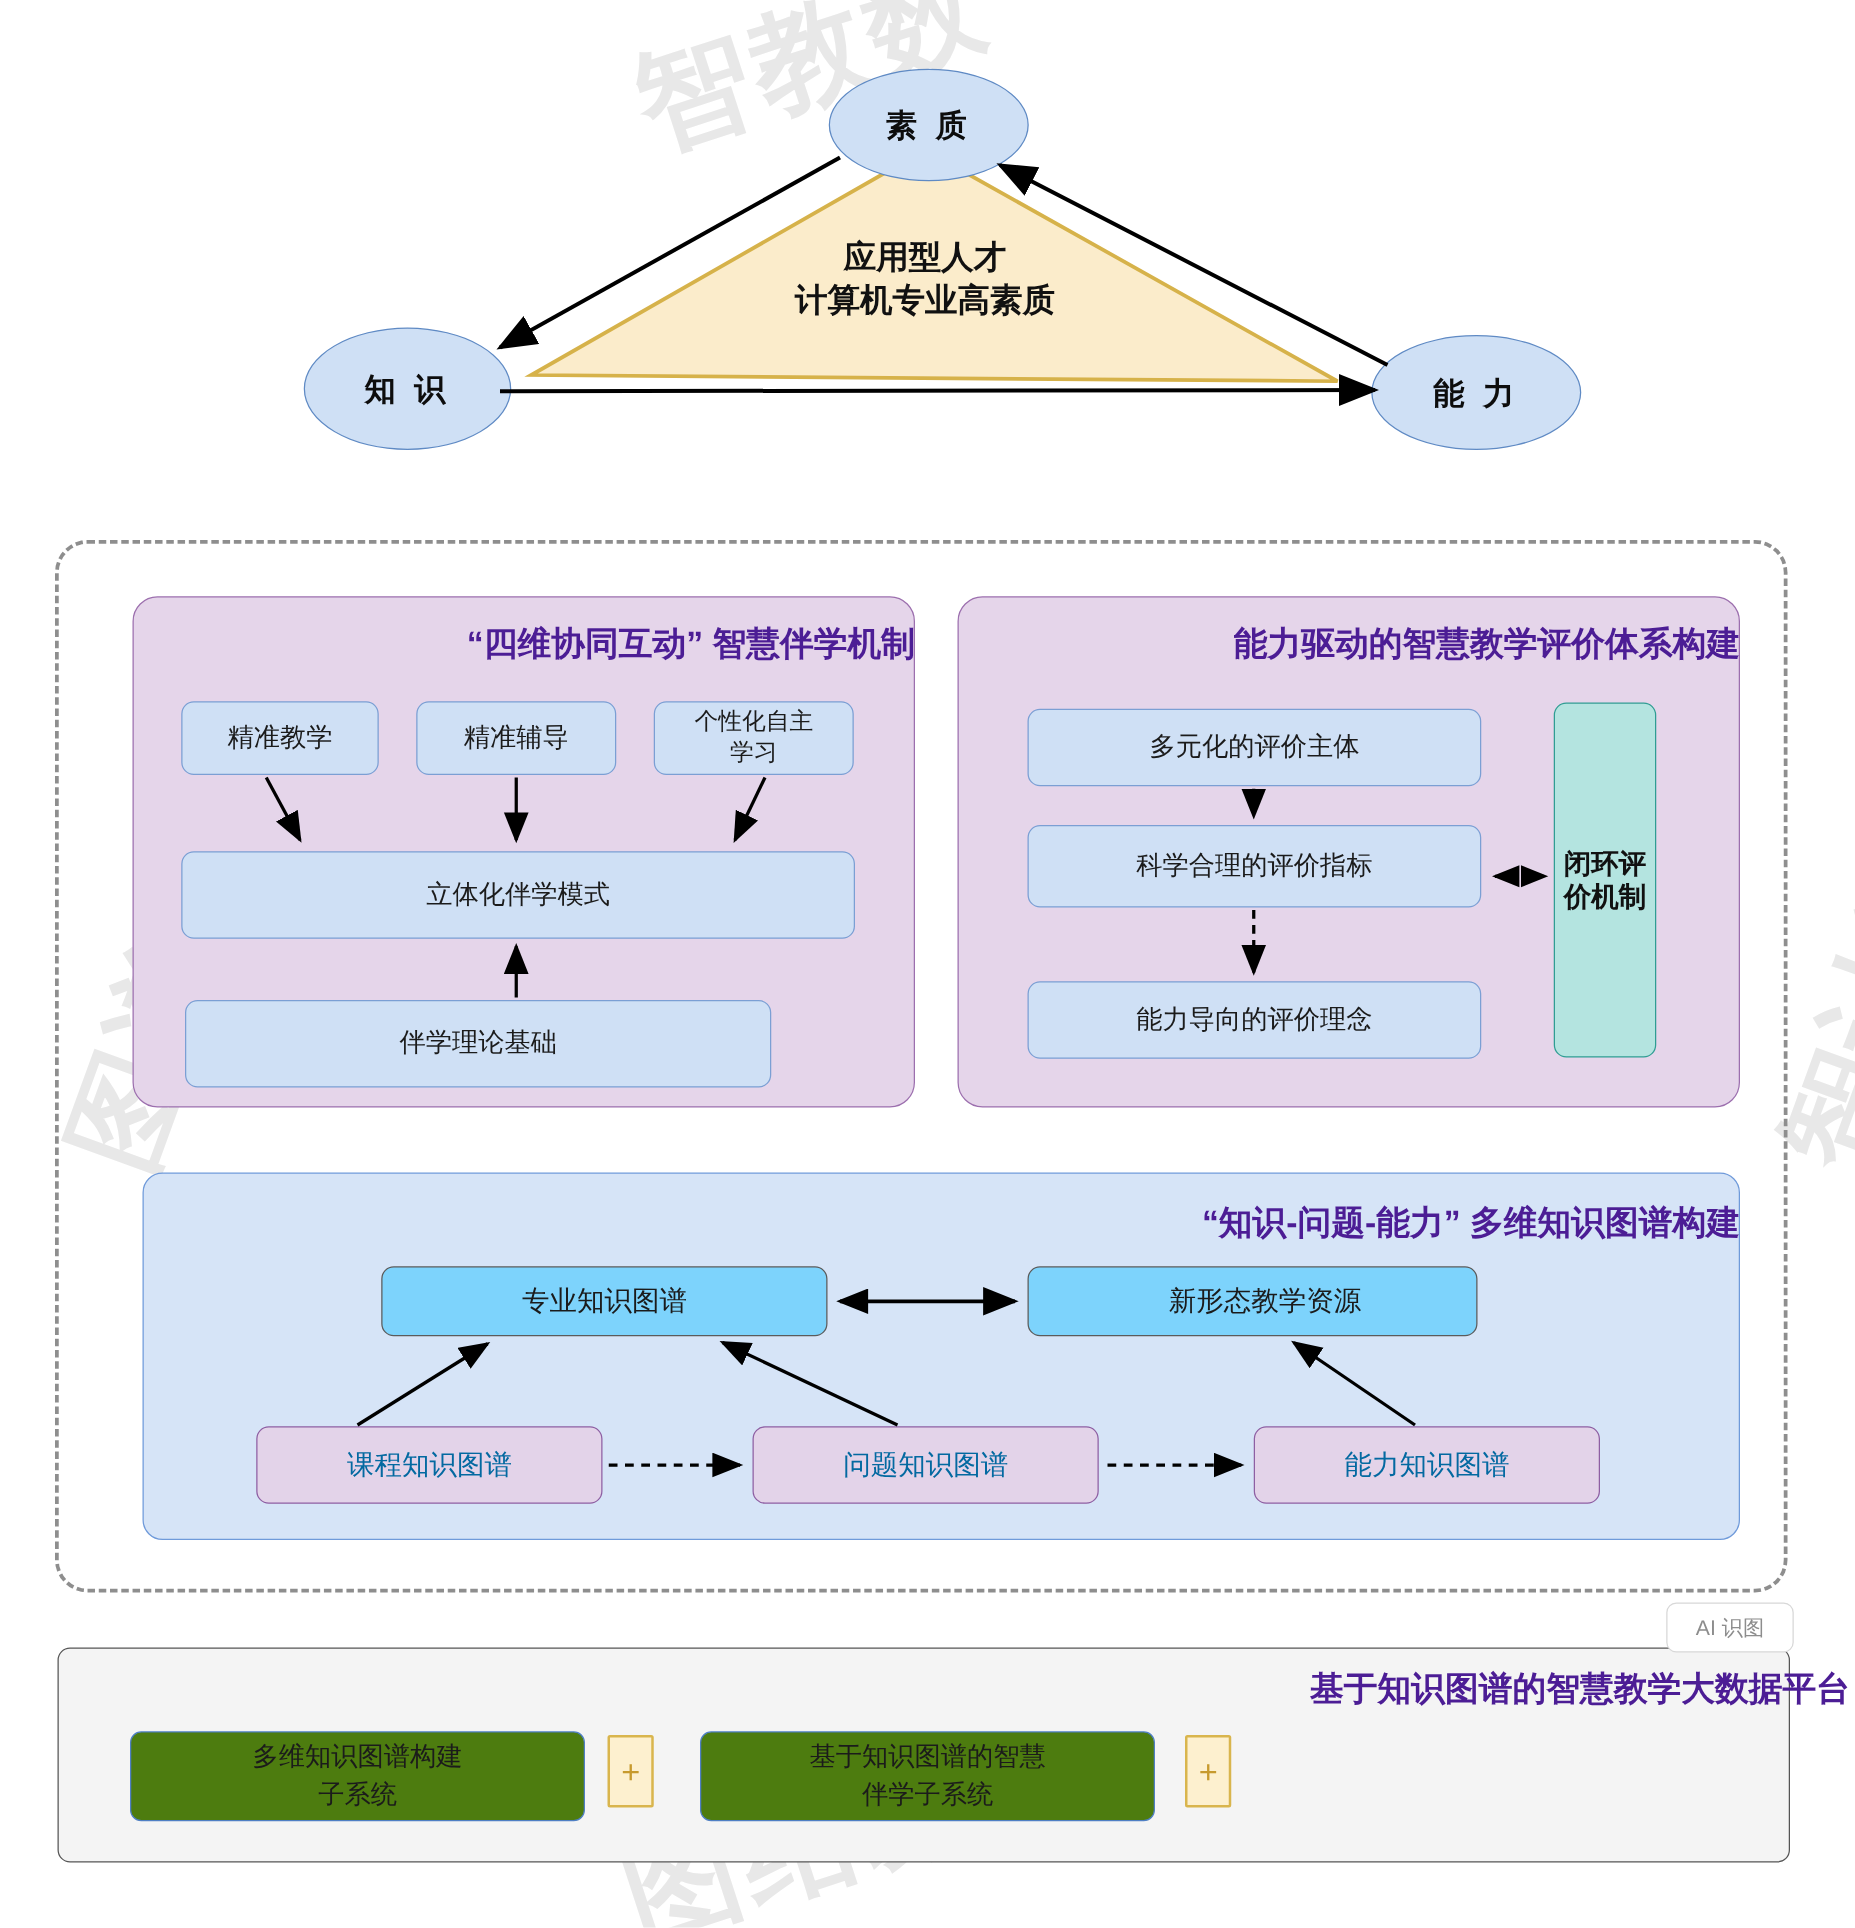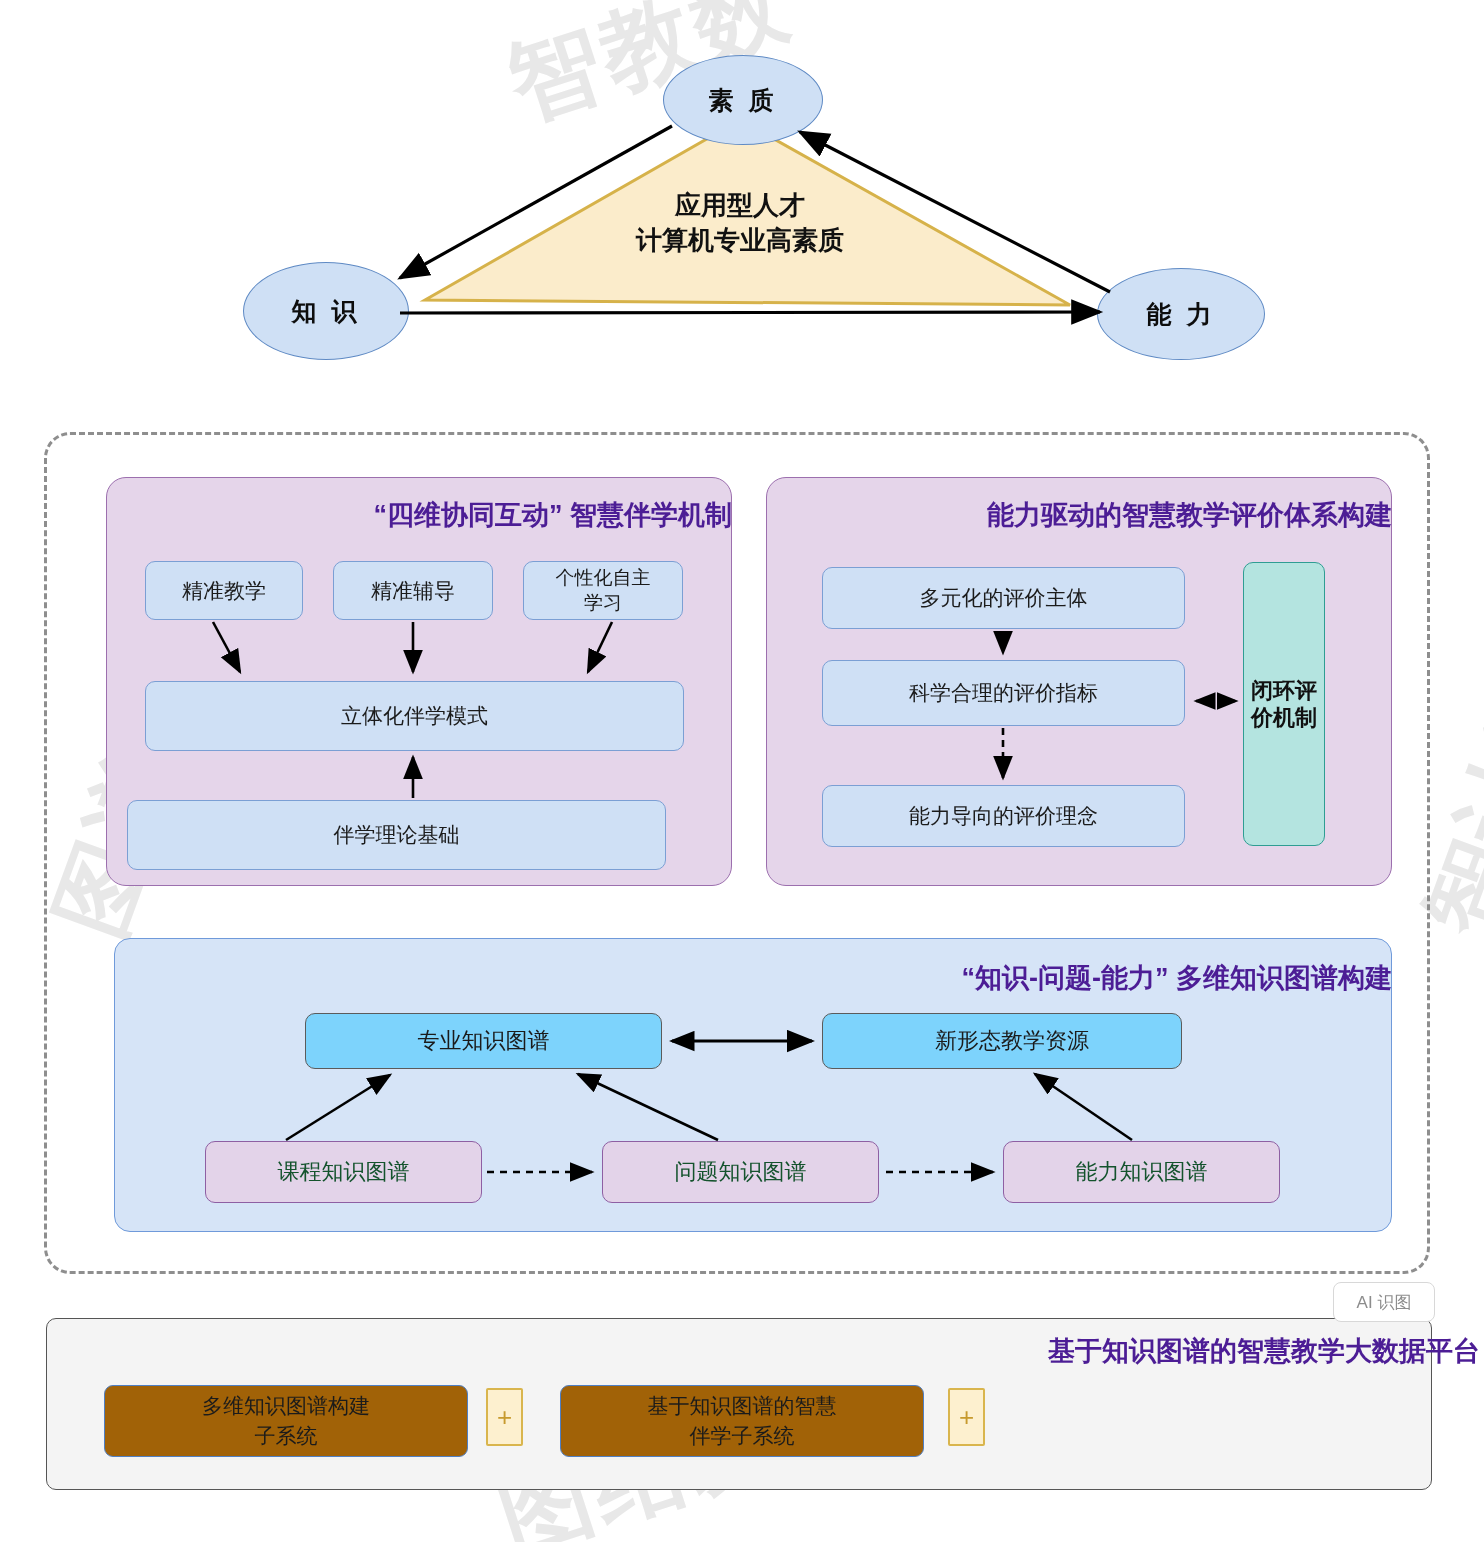--- a/index.html
+++ b/index.html
@@ -41,24 +41,24 @@
   .teal-node{
     background:#b4e4e0;border:1.8px solid #2f9d93;border-radius:10px;
     font-size:22px;font-weight:700;color:#111;
   }
   .gray-node{
     background:#7dd3fc;border:1.8px solid #5b5b5b;border-radius:10px;
     font-size:22px;color:#1b1b1b;
   }
   .purple-node{
     background:#e3d3e9;border:1.8px solid #8e5fa3;border-radius:10px;
-    font-size:22px;color:#14532d;
+    font-size:22px;color:#0369a1;
   }
   .plat-node{
-    background:#a16207;border:1.4px solid #4f7fc4;border-radius:9px;
+    background:#4d7c0f;border:1.4px solid #4f7fc4;border-radius:9px;
     font-size:21px;color:#1b1b1b;justify-content:center;
   }
   .plus-node{
     background:#fdf0cf;border:2px solid #d9b košík;border-radius:2px;
   }
 
   
   .dashed-box{
     position:absolute;left:44px;top:432px;width:1386px;height:842px;
     border:3px dashed #8e8e8e;border-radius:26px;box-sizing:border-box;
@@ -164,21 +164,21 @@
   </div>
   <div class="node blue-node" style="left:523px;top:561px;width:160px;height:59px;font-size:19px;white-space:pre-line;">
     <span>个性化自主
 学习</span>
   </div>
 
   <div class="node blue-node" style="left:145px;top:681px;width:539px;height:70px;">
     <span>立体化伴学模式</span>
   </div>
 
-  <div class="node blue-node" style="left:127px;top:800px;width:539px;height:70px;">
+  <div class="node blue-node" style="left:148px;top:800px;width:469px;height:70px;">
     <span>伴学理论基础</span>
   </div>
 
   <div class="panel panel-purple" style="left:766px;top:477px;width:626px;height:409px;"></div>
   <div class="panel-title" style="left:766px;top:497px;width:626px;">能力驱动的智慧教学评价体系构建</div>
 
   <div class="node blue-node" style="left:822px;top:567px;width:363px;height:62px;">
     <span>多元化的评价主体</span>
   </div>
   <div class="node blue-node" style="left:822px;top:660px;width:363px;height:66px;">

